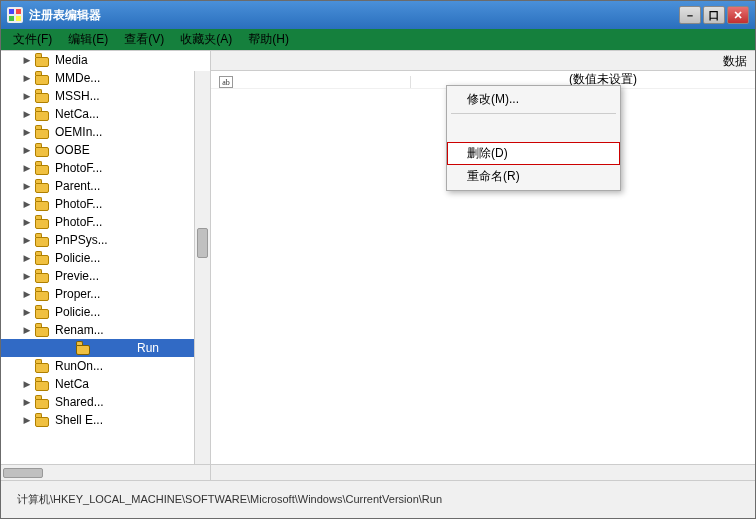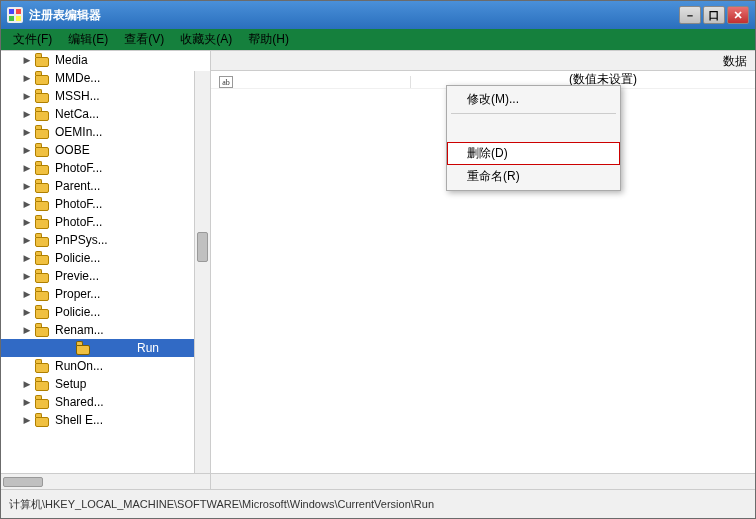--- a/index.html
+++ b/index.html
@@ -294,25 +294,25 @@
 
     .ctx-separator {
       height: 1px;
       background: #ccc;
       margin: 2px 4px;
     }
 
     
     .status-bar {
       background: #f0f0f0;
-      height: 29px;
+      height: 38px;
       border-top: 1px solid #ccc;
       display: flex;
       align-items: center;
-      padding: 0 8px;
+      padding: 0 16px;
       font-size: 11px;
       color: #333;
     }
 
     
     .tree-scroll-indicator {
       position: absolute;
       right: 0;
       top: 20px;
       width: 16px;
@@ -510,21 +510,21 @@
               <div class="folder-body"></div>
             </div>
             <span class="tree-item-label">RunOn...</span>
           </div>
           <div class="tree-item" style="padding-left: 20px;">
             <span class="expand-icon">▶</span>
             <div class="folder-icon" style="position: relative; width: 16px; height: 14px; margin-right: 4px; flex-shrink: 0;">
               <div class="folder-tab"></div>
               <div class="folder-body"></div>
             </div>
-            <span class="tree-item-label">Setup</span>
+            <span class="tree-item-label">NetCa</span>
           </div>
           <div class="tree-item" style="padding-left: 20px;">
             <span class="expand-icon">▶</span>
             <div class="folder-icon" style="position: relative; width: 16px; height: 14px; margin-right: 4px; flex-shrink: 0;">
               <div class="folder-tab"></div>
               <div class="folder-body"></div>
             </div>
             <span class="tree-item-label">Shared...</span>
           </div>
           <div class="tree-item" style="padding-left: 20px;">

